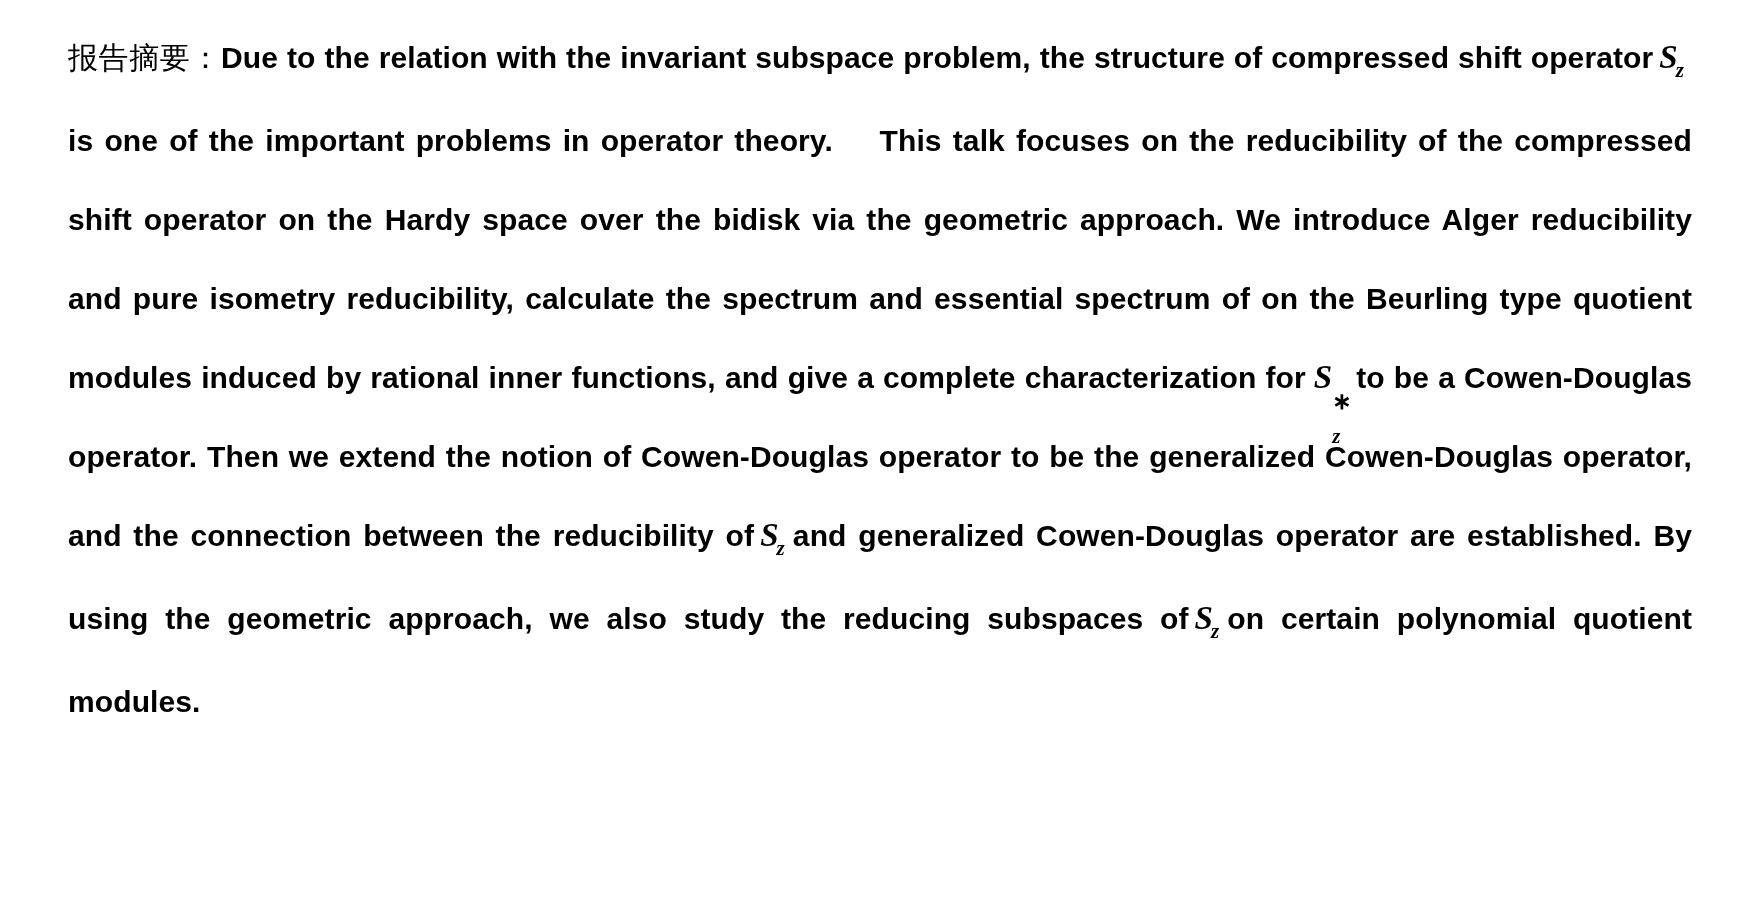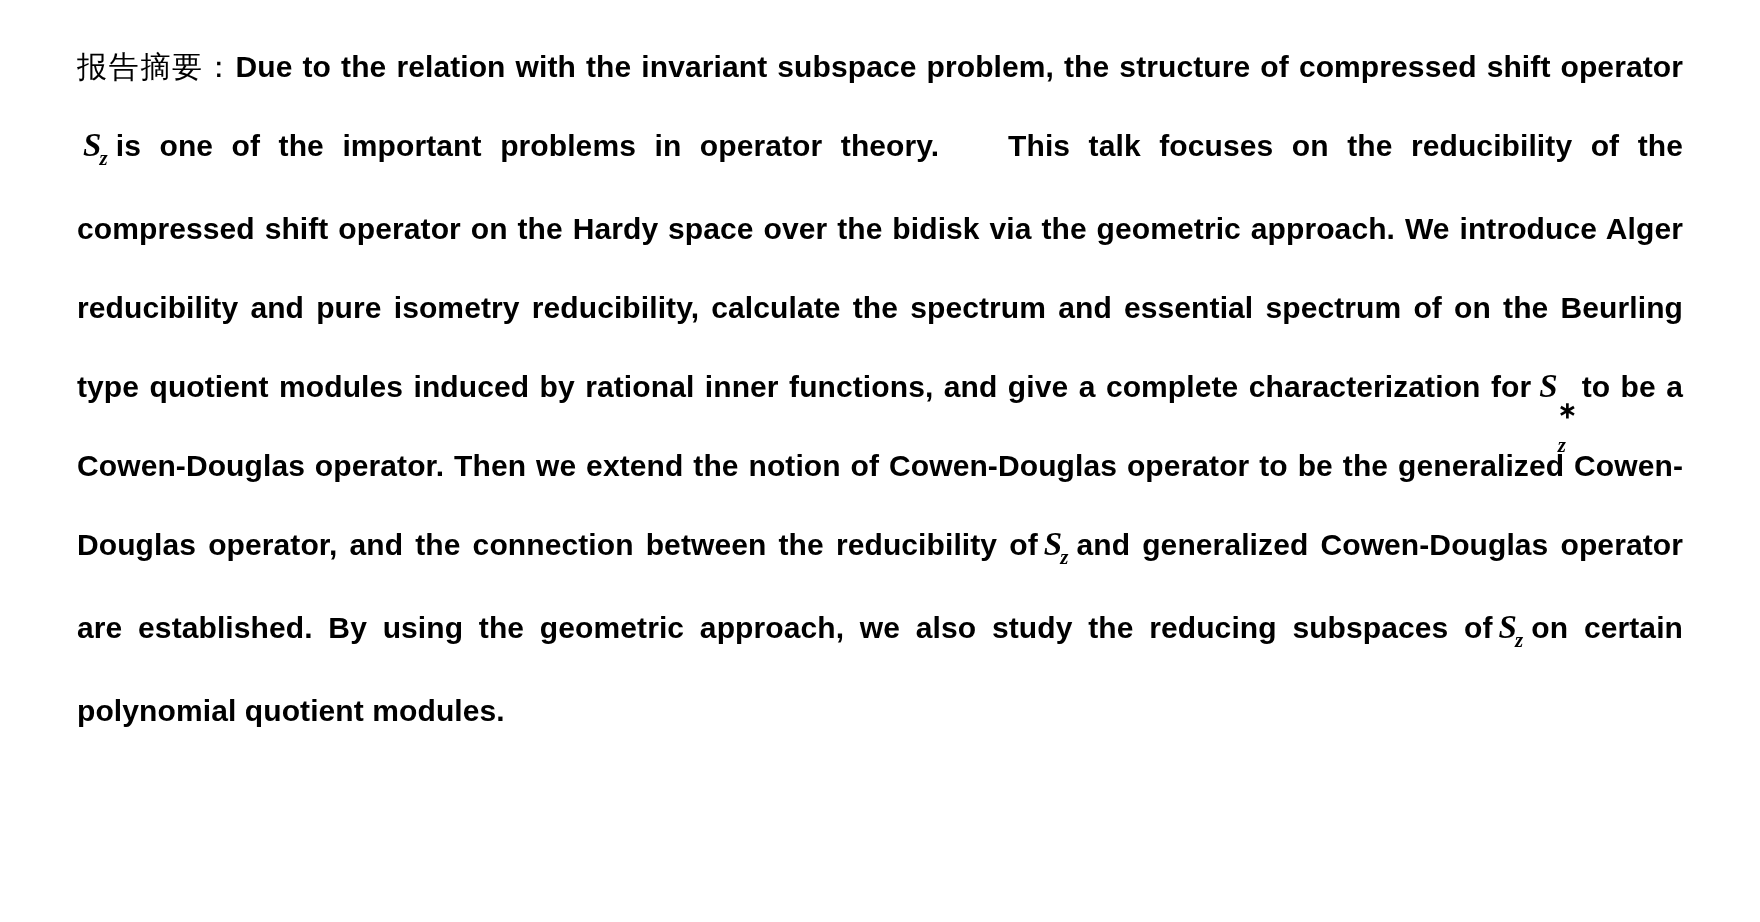--- a/index.html
+++ b/index.html
@@ -24,21 +24,21 @@
     font-family: "Liberation Sans", sans-serif;
     font-weight: bold;
     font-size: 30px;
     line-height: 79px;
     color: #000000;
     text-align: justify;
     text-justify: inter-word;
     letter-spacing: 0.1px;
   }
   .abstract p {
-    margin: 9px;
+    margin: 0;
   }
   .label-cn {
     font-family: "DejaVu Sans", sans-serif;
     font-weight: normal;
     font-size: 30px;
   }
   
   .math {
     display: inline-block;
     font-family: "Liberation Serif", serif;

